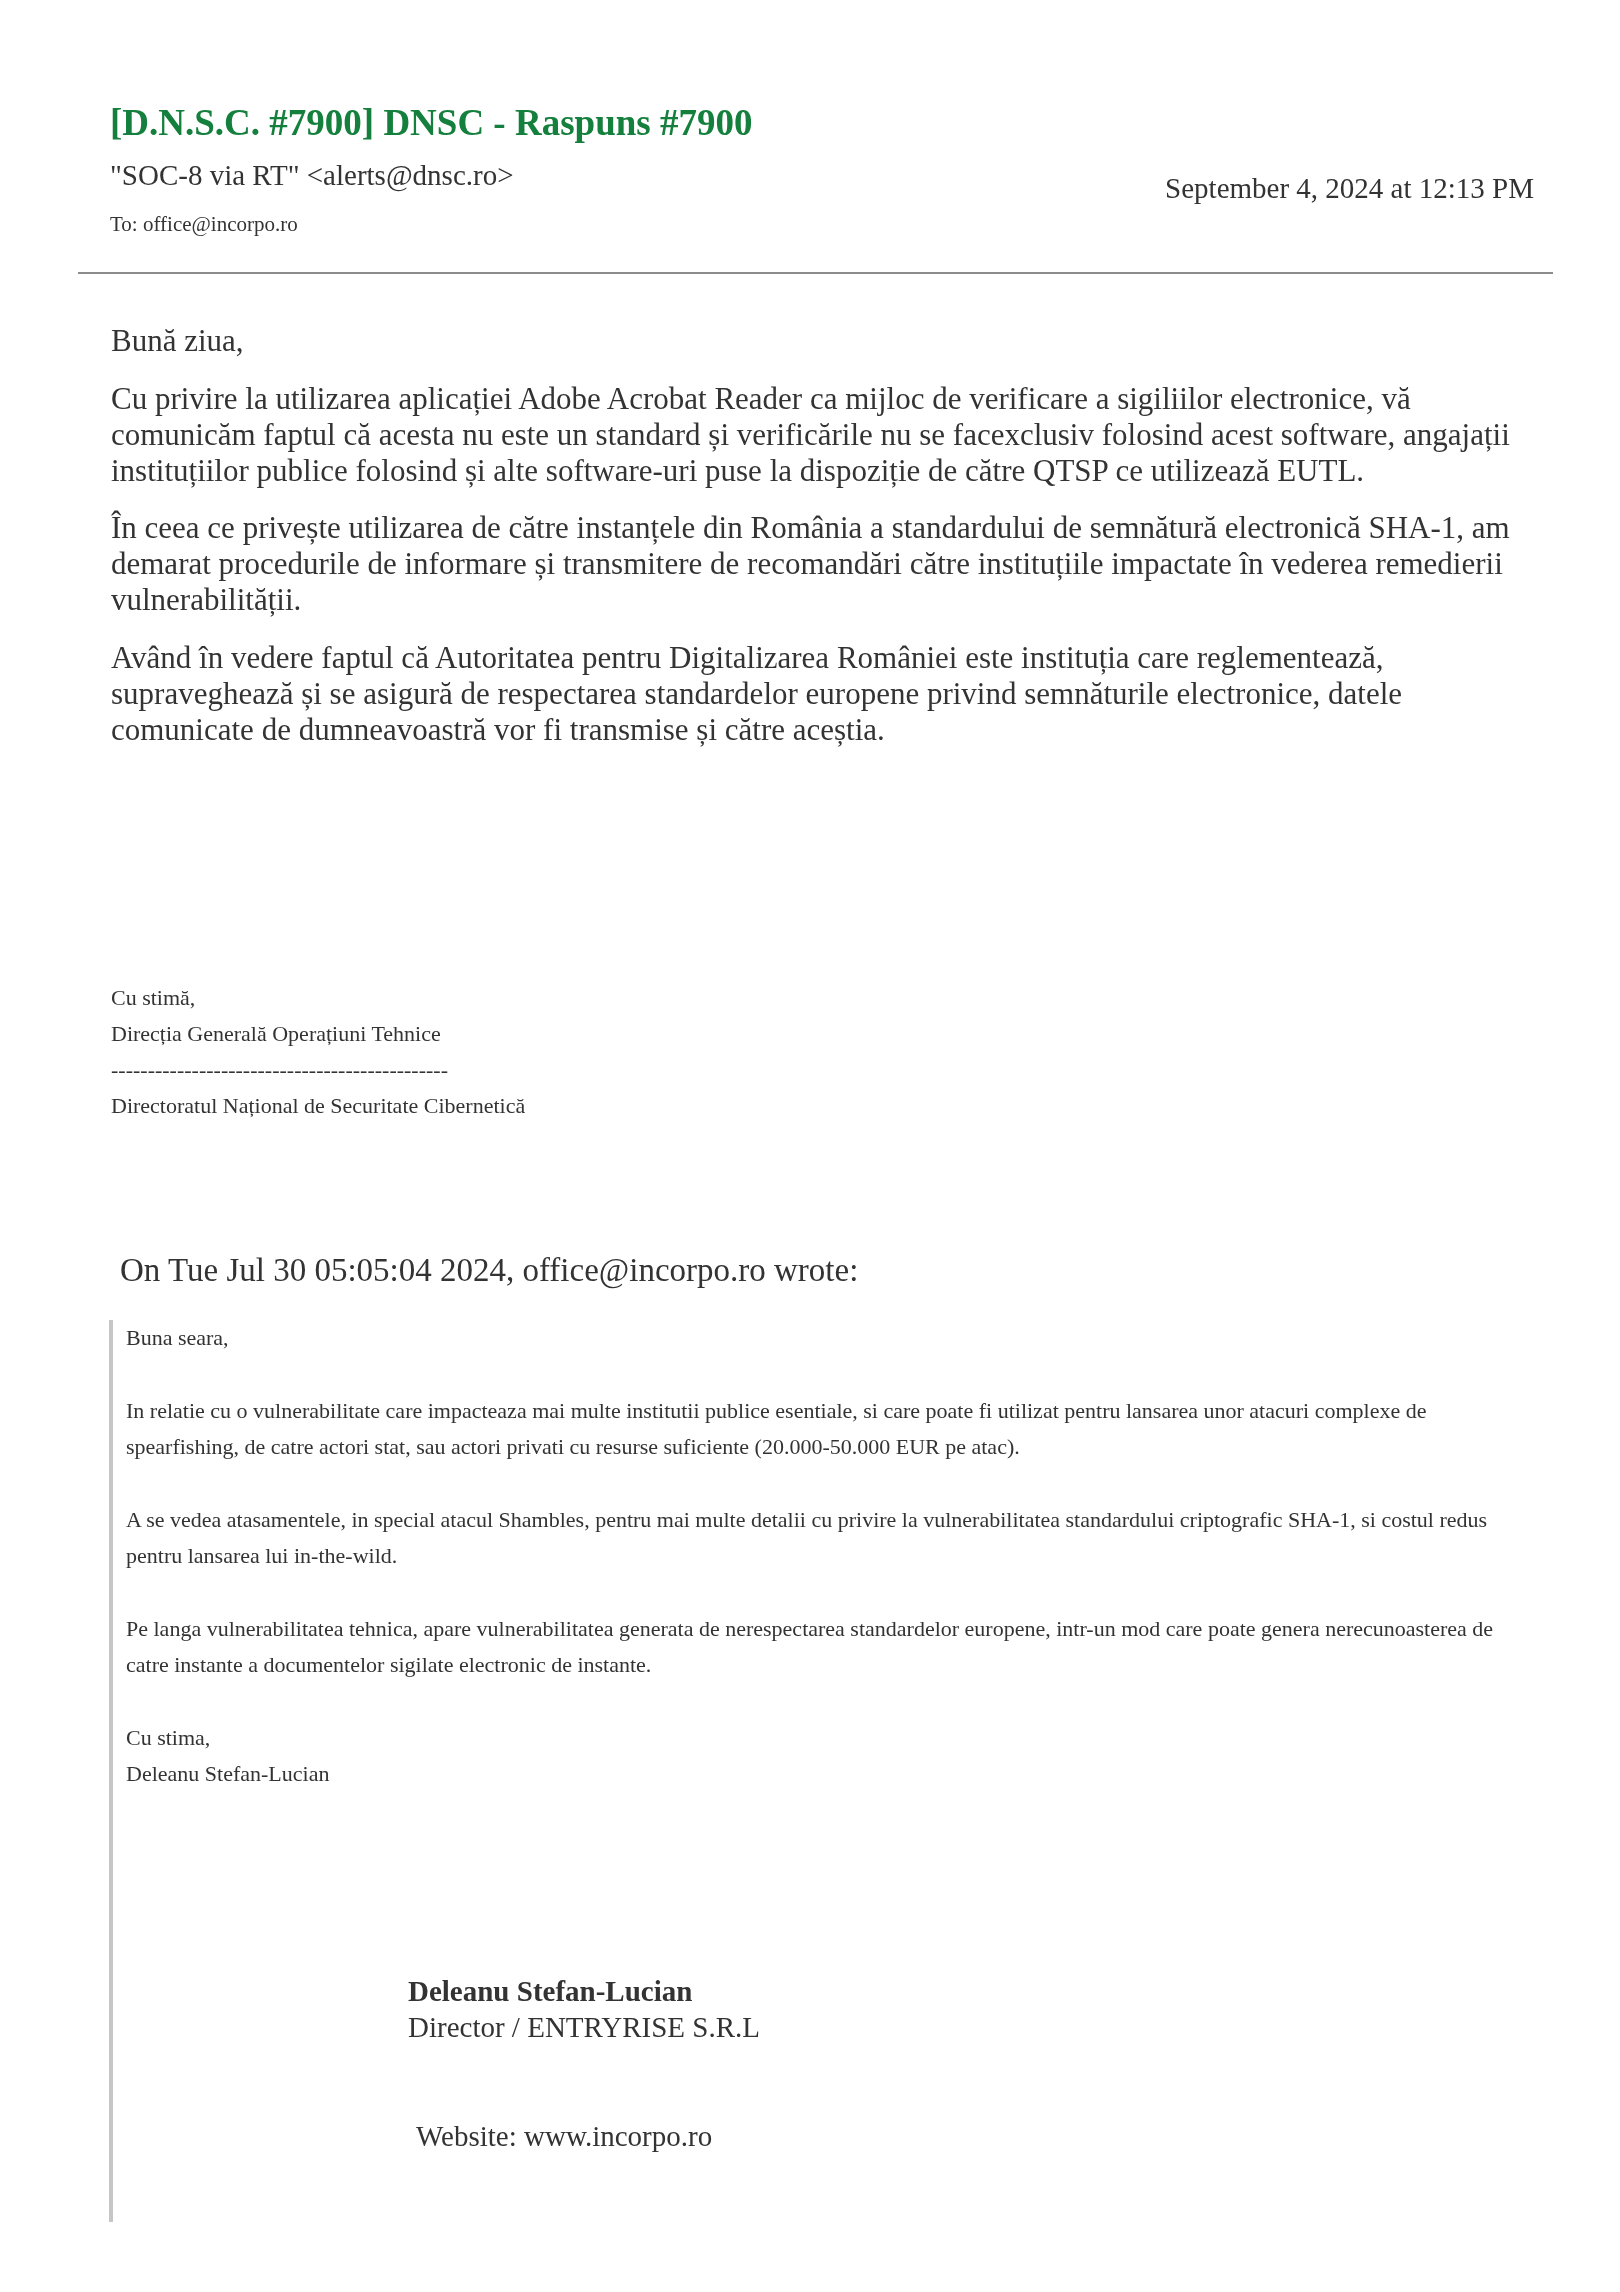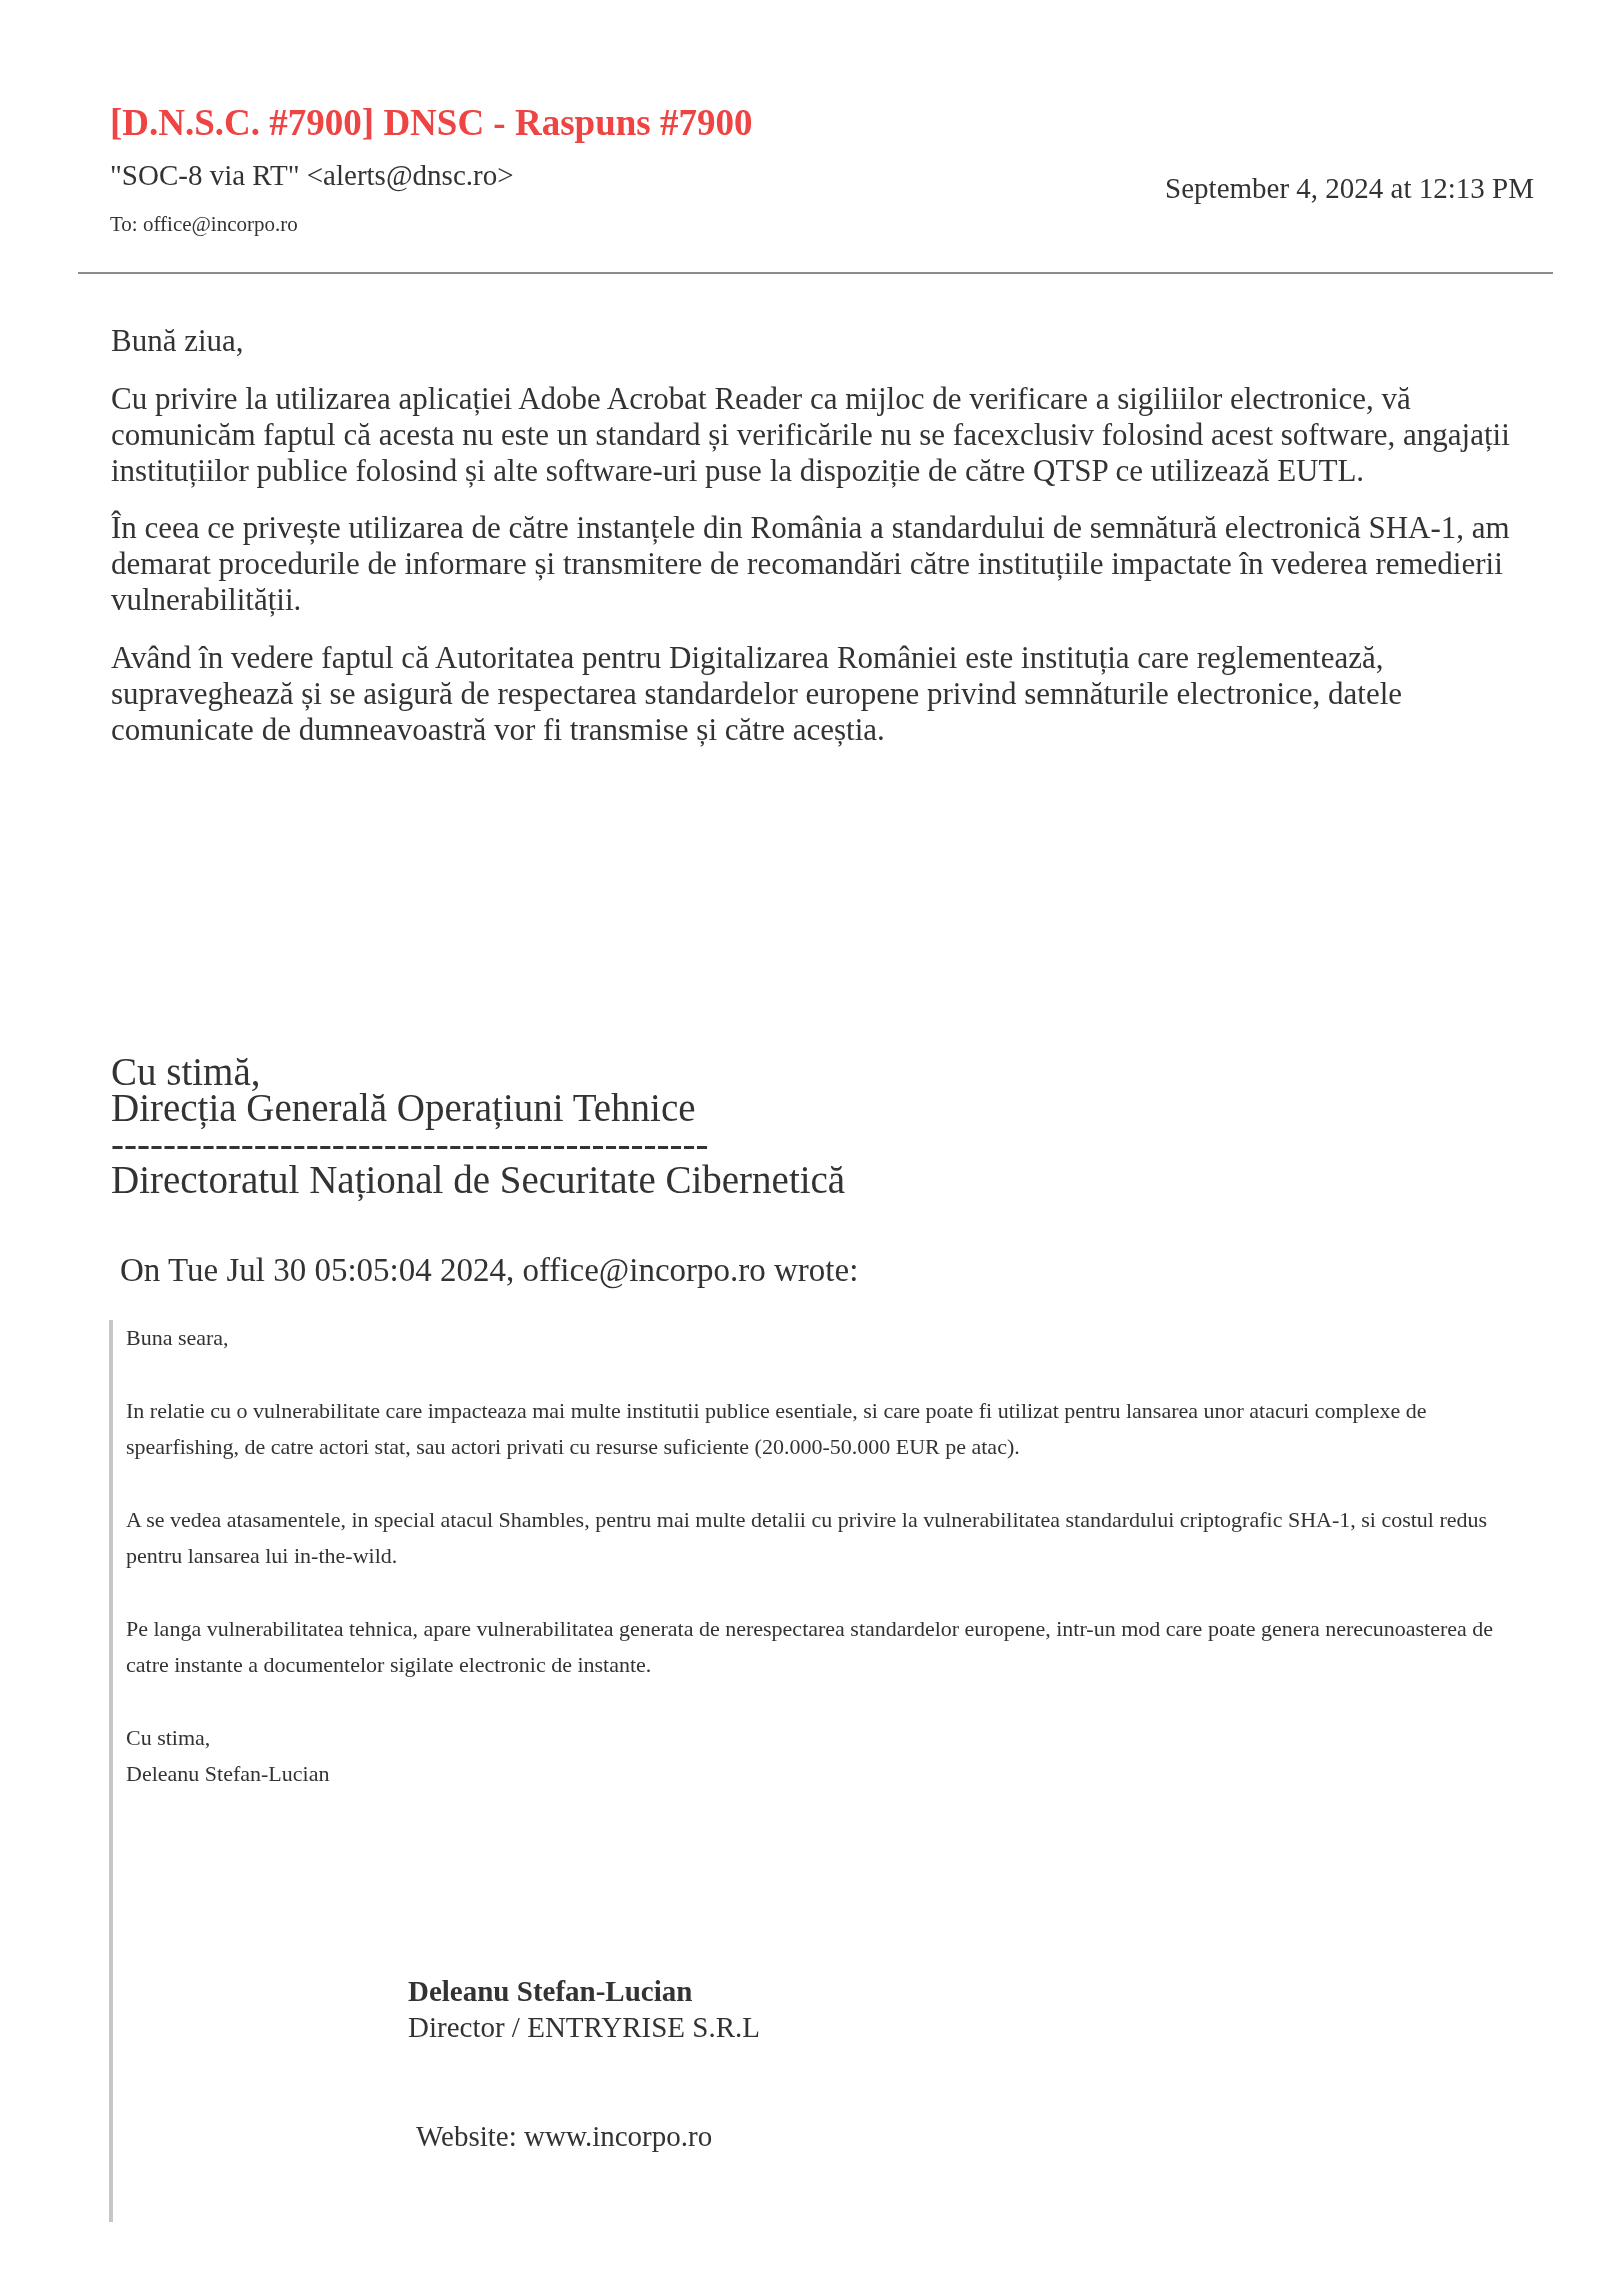--- a/index.html
+++ b/index.html
@@ -22,21 +22,21 @@
       width: 1475px;
       height: 272px;
       border-bottom: 2px solid #8c8c8c;
     }
     .subject {
       position: absolute;
       left: 32px;
       top: 101px;
       font-size: 37px;
       font-weight: bold;
-      color: #ef4444;
+      color: #15803d;
       white-space: nowrap;
       line-height: 43px;
     }
     .from {
       position: absolute;
       left: 32px;
       top: 158px;
       font-size: 29px;
       line-height: 35px;
       white-space: nowrap;
@@ -64,22 +64,22 @@
       width: 1431px;
       font-size: 31px;
       line-height: 36px;
     }
     .body p {
       margin: 0 0 21.6px 0;
     }
     .signoff {
       position: absolute;
       left: 111px;
-      top: 1054px;
-      font-size: 39px;
+      top: 980px;
+      font-size: 22px;
       line-height: 36px;
       white-space: nowrap;
     }
     .signoff div { margin: 0; }
     .quote-intro {
       position: absolute;
       left: 120px;
       top: 1252px;
       font-size: 33px;
       line-height: 36px;

